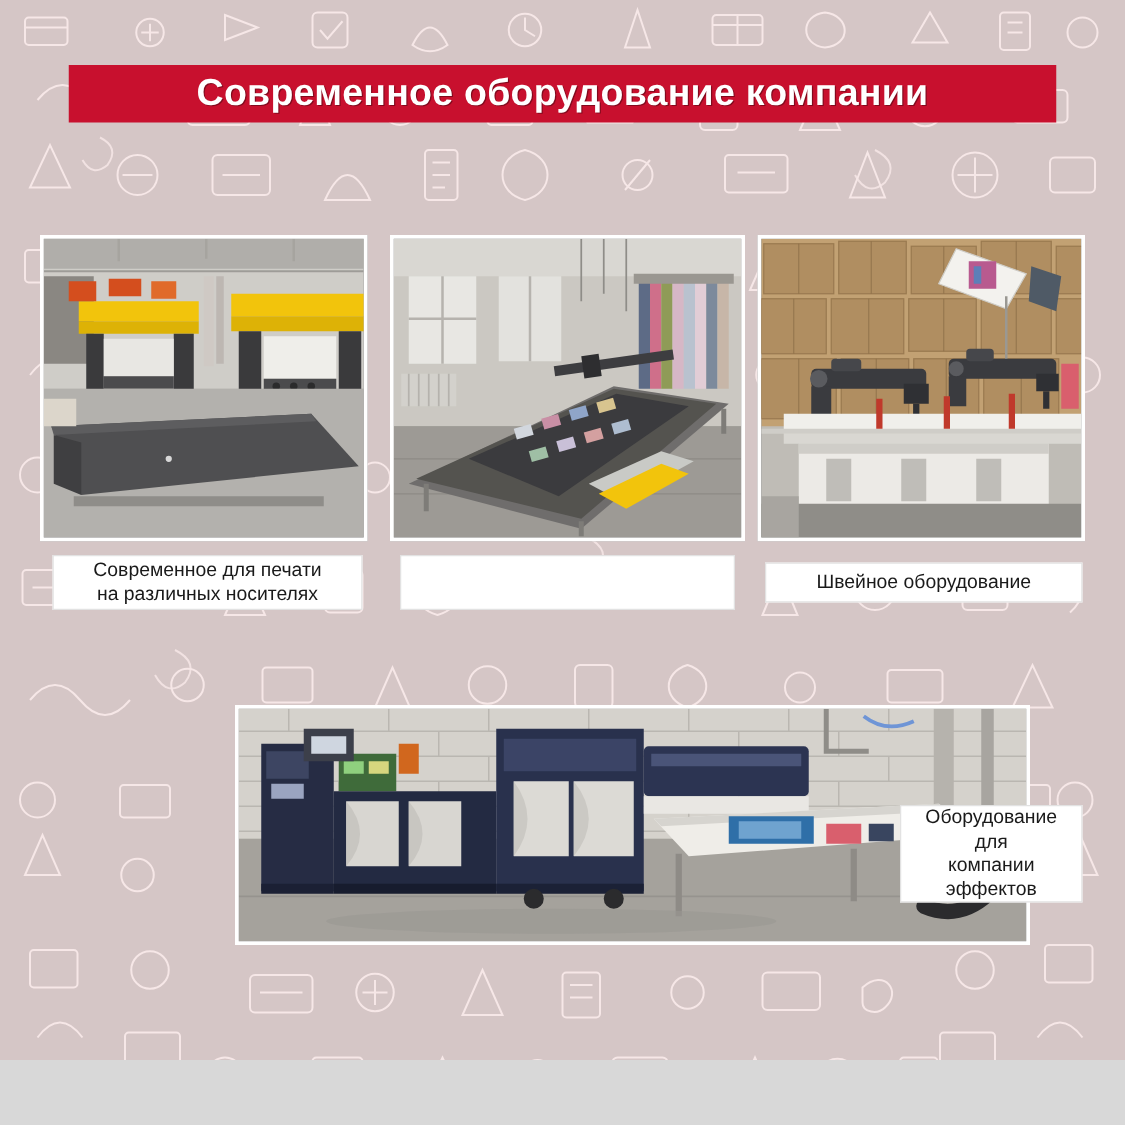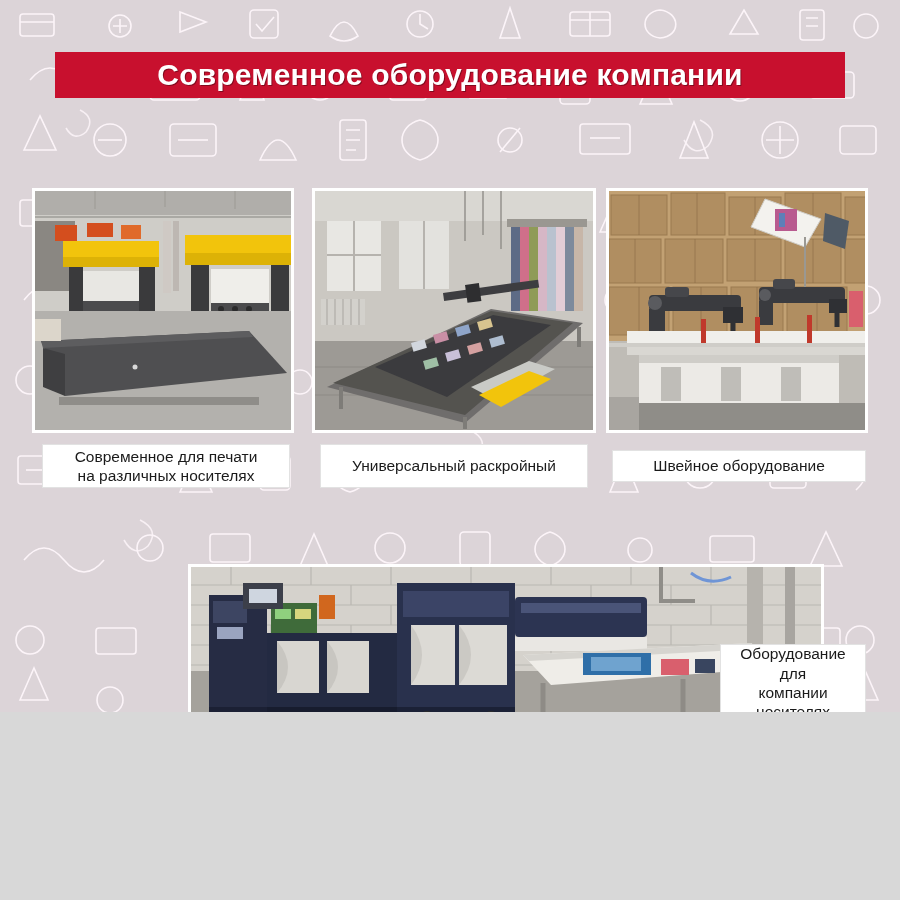--- a/index.html
+++ b/index.html
@@ -10,22 +10,22 @@
     width: 900px;
     height: 900px;
     font-family: "Liberation Sans", sans-serif;
     background: #d8d8d8;
     overflow: hidden;
   }
 
   #slide {
     position: relative;
     width: 900px;
-    height: 712px;
-    background: #f9a8d4;
+    height: 848px;
+    background: #b91c1c;
     overflow: hidden;
   }
 
   
   .doodle-bg {
     position: absolute;
     inset: 0;
     opacity: 0.9;
   }
   .doodle-bg svg {
@@ -393,21 +393,20 @@
 
         <path d="M156 196 L214 170 L240 178 L182 210 Z" fill="#c9cac6"></path>
         <path d="M164 204 L214 180 L236 188 L186 216 Z" fill="#f2c40c"></path>
 
         <path d="M26 196 v22 M150 226 v12 M264 136 v20" stroke="#7e7c78" stroke-width="4"></path>
       </svg>
     </div>
   </div>
   <div class="caption" id="cap2">
     <span>
-      <span class="cap-line">Универсальный раскройный</span>
     </span>
   </div>
 
   <div class="photo" id="photo3">
     <div class="ph-inner">
       <svg viewBox="0 0 256 239" preserveAspectRatio="none" width="100%" height="100%">
         <rect x="0" y="0" width="256" height="239" fill="#bfbcb6"></rect>
 
         <rect x="0" y="0" width="256" height="150" fill="#c2a173"></rect>
         <g fill="#b08e61" stroke="#9a7a50" stroke-width="1">
@@ -551,16 +550,16 @@
         <rect x="58" y="22" width="28" height="14" fill="#cfd6e0"></rect>
 
         <ellipse cx="250" cy="170" rx="180" ry="10" fill="#9a9792" opacity="0.6"></ellipse>
       </svg>
     </div>
   </div>
   <div class="caption" id="cap4">
     <span class="cap-line">Оборудование</span>
     <span class="cap-line">для</span>
     <span class="cap-line">компании</span>
-    <span class="cap-line">носителях</span>
+    <span class="cap-line">эффектов</span>
   </div>
 
 </div>
 
 </body></html>

